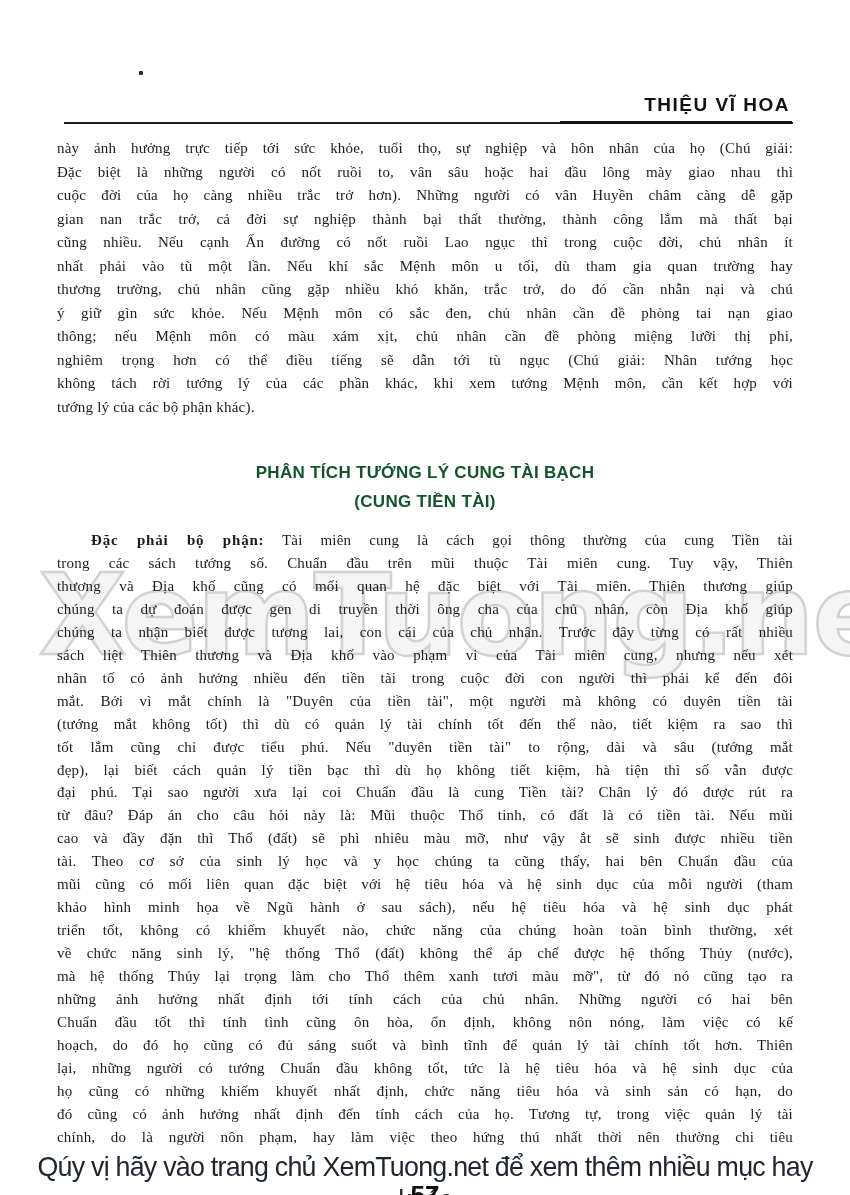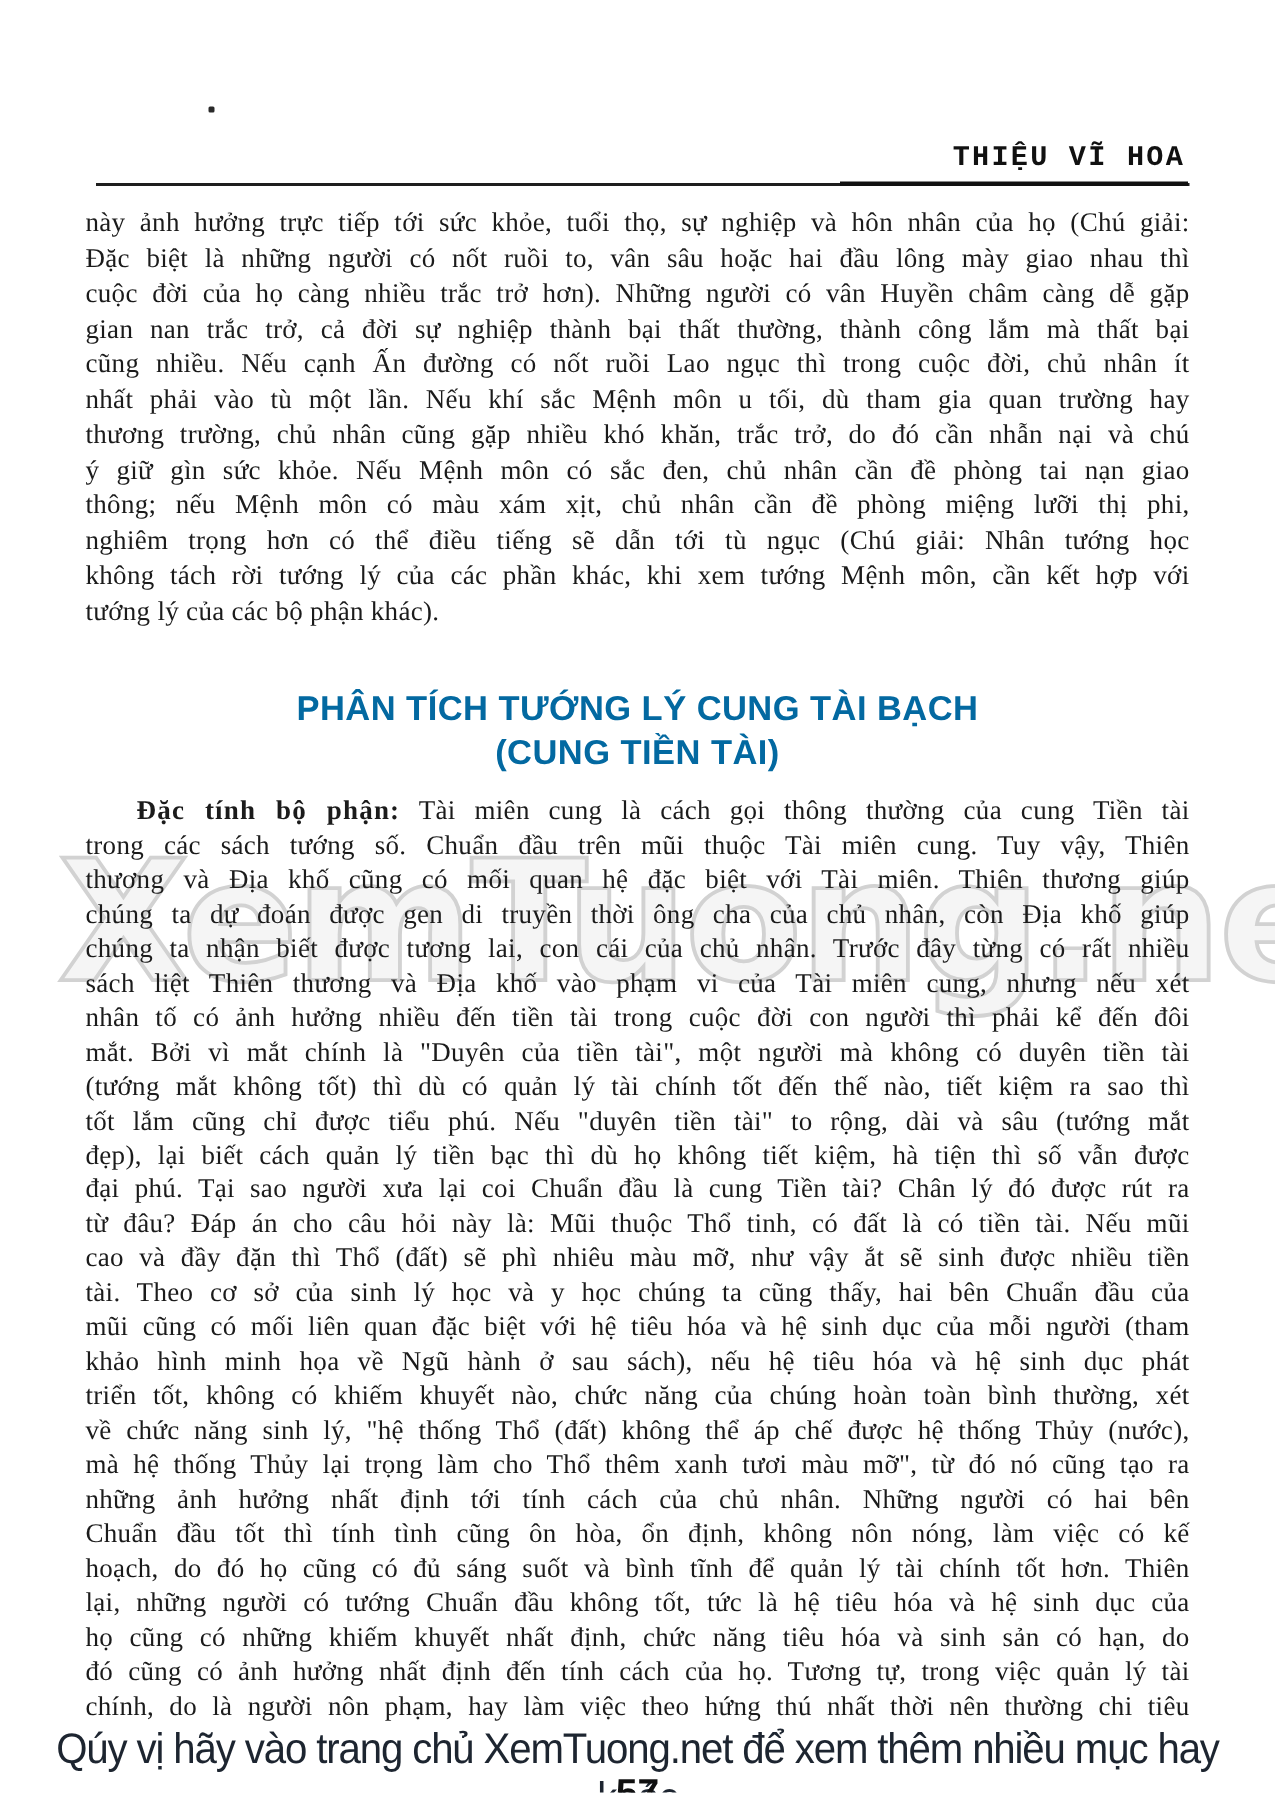--- a/index.html
+++ b/index.html
@@ -13,52 +13,52 @@
   }
   .page { position: absolute; inset: 0; }
 
   .speck {
     position: absolute; top: 71px; left: 139px;
     width: 4px; height: 4px; background: #2a2a2a; border-radius: 1px;
   }
 
   .running-head {
     position: absolute; top: 94px; right: 60px;
-    font-family: Liberation Mono, monospace;
+    font-family: Liberation Sans, sans-serif;
     font-weight: bold; font-size: 19px; letter-spacing: 1.5px;
     color: #111;
   }
   .head-rule {
     position: absolute; top: 122px; left: 64px; width: 729px; height: 2px;
     background: #1e1e1e;
   }
   .head-rule-thick {
     position: absolute; top: 121px; right: 58px; width: 232px; height: 3px;
     background: #111;
   }
 
   .body-block {
     position: absolute; left: 57px; width: 736px;
-    font-size: 18px; line-height: 23.55px;
+    font-size: 15px; line-height: 23.55px;
     z-index: 2;
   }
   .para-line {
     text-align: justify;
     text-align-last: justify;
     white-space: nowrap;
     letter-spacing: 0.2px;
   }
   .p1 .para-line:last-child { text-align-last: left; white-space: normal; }
 
   .section-heading {
     position: absolute; top: 458px; left: 0; width: 100%;
     text-align: center;
     font-family: "Liberation Sans", "DejaVu Sans", sans-serif;
-    font-weight: bold; font-size: 23px; line-height: 29px;
-    color: #0369a1; letter-spacing: 0.3px;
+    font-weight: bold; font-size: 17px; line-height: 29px;
+    color: #14532d; letter-spacing: 0.3px;
     z-index: 2;
   }
 
   .p2 { top: 529px; line-height: 22.95px; }
   .p2-leadline {
     text-align: justify; text-align-last: justify; white-space: nowrap;
     letter-spacing: 0.2px;
   }
   .p2-leadline .lead {
     font-weight: bold; letter-spacing: 0.8px; padding-left: 34px;
@@ -124,21 +124,21 @@
 
   <div class="section-heading">
     <div>PHÂN TÍCH TƯỚNG LÝ CUNG TÀI BẠCH</div>
     <div>(CUNG TIỀN TÀI)</div>
   </div>
 
   <div class="watermark">XemTuong.net</div>
 
   <div class="body-block p2" style="top:529px">
     <div class="p2-leadline">
-      <span class="lead">Đặc tính bộ phận:</span><span> Tài miên cung là cách gọi thông thường của cung Tiền tài</span>
+      <span class="lead">Đặc phải bộ phận:</span><span> Tài miên cung là cách gọi thông thường của cung Tiền tài</span>
     </div>
     <div>
         <div class="para-line">trong các sách tướng số. Chuẩn đầu trên mũi thuộc Tài miên cung. Tuy vậy, Thiên</div>
         <div class="para-line">thương và Địa khố cũng có mối quan hệ đặc biệt với Tài miên. Thiên thương giúp</div>
         <div class="para-line">chúng ta dự đoán được gen di truyền thời ông cha của chủ nhân, còn Địa khố giúp</div>
         <div class="para-line">chúng ta nhận biết được tương lai, con cái của chủ nhân. Trước đây từng có rất nhiều</div>
         <div class="para-line">sách liệt Thiên thương và Địa khố vào phạm vi của Tài miên cung, nhưng nếu xét</div>
         <div class="para-line">nhân tố có ảnh hưởng nhiều đến tiền tài trong cuộc đời con người thì phải kể đến đôi</div>
         <div class="para-line">mắt. Bởi vì mắt chính là "Duyên của tiền tài", một người mà không có duyên tiền tài</div>
         <div class="para-line">(tướng mắt không tốt) thì dù có quản lý tài chính tốt đến thế nào, tiết kiệm ra sao thì</div>

